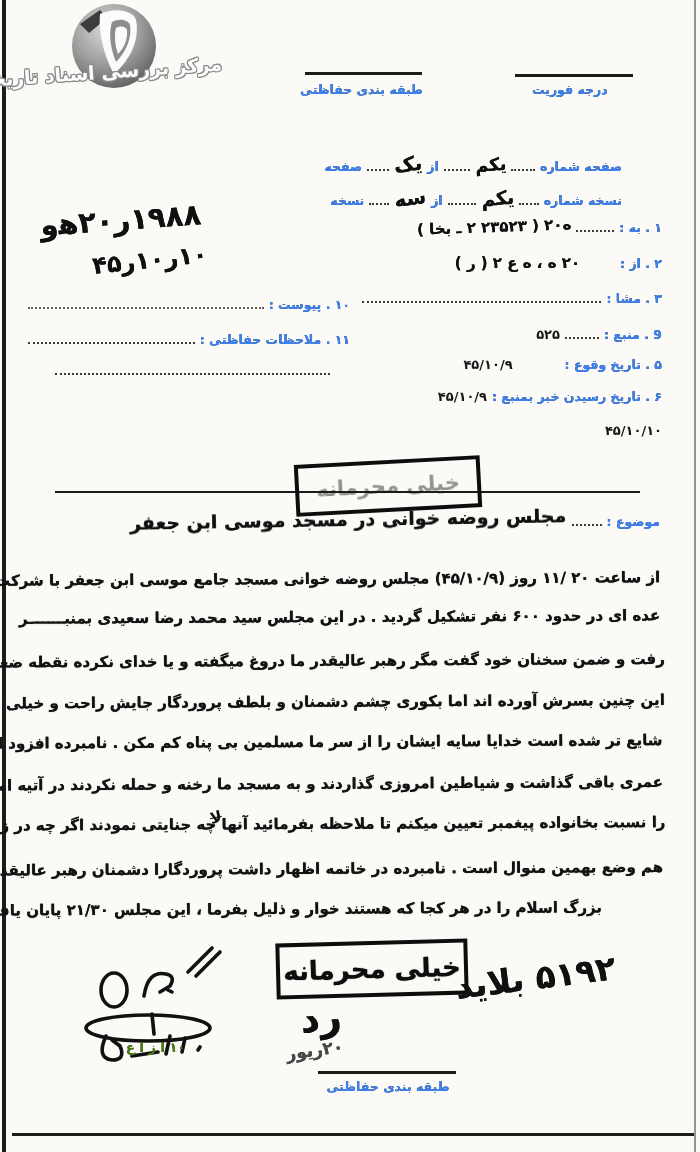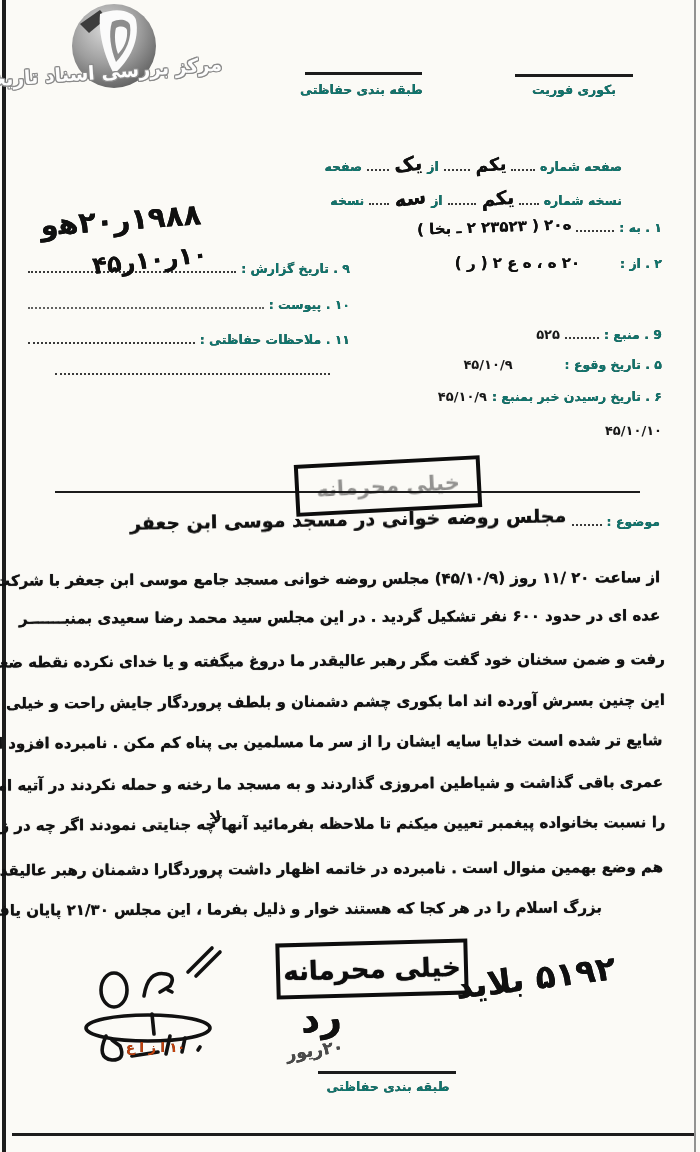--- a/index.html
+++ b/index.html
@@ -1,19 +1,19 @@
 <!DOCTYPE html>
 <html lang="fa"><head>
 <meta charset="utf-8">
 <style>
   html,body{margin:0;padding:0;}
   .page{position:relative;width:700px;height:1152px;background:#fbfaf6;overflow:hidden;
         direction:rtl;font-family:"DejaVu Sans",sans-serif;color:#171717;}
   .abs{position:absolute;}
-  .printed{font-size:12.5px;font-weight:700;color:#0f766e;letter-spacing:0;
+  .printed{font-size:12.5px;font-weight:700;color:#3b82f6;letter-spacing:0;
            text-shadow:0 0 .4px #222;white-space:nowrap;}
   .row{display:flex;align-items:baseline;gap:5px;}
   .dots{flex:1;border-bottom:2px dotted #3a3a3a;height:11px;min-width:18px;}
   .dots.fixed{flex:none;}
   .hw{font-weight:700;color:#101010;text-shadow:0 0 .6px #111;white-space:nowrap;}
   .typedval{font-size:13px;font-weight:700;white-space:nowrap;}
   .rule{background:#1c1c1c;}
   .bline{position:absolute;font-size:15px;font-weight:700;color:#121212;
          text-shadow:0 0 .7px #151515;white-space:nowrap;transform:rotate(-.3deg);}
   .stampbox{position:absolute;border:4px solid #0d0d0d;display:flex;align-items:center;
@@ -47,21 +47,21 @@
       <circle cx="54" cy="44" r="42" fill="url(#g1)"></circle>
       <path d="M20,22 L40,8 L47,16 L29,31 Z" fill="#3c3c3c"></path>
       <path d="M40,12 C58,4 74,10 76,18 C80,38 70,58 54,72 C46,58 38,34 40,12 Z" fill="#fbfbfb"></path>
       <path d="M52,20 C60,16 68,18 70,23 C72,36 66,50 56,60 C51,48 48,32 52,20 Z" fill="#8d8d8d"></path>
       <path d="M56,26 C61,23 66,25 67,28 C68,37 64,46 58,52 C55,44 54,33 56,26 Z" fill="#fbfbfb"></path>
     </svg>
     <div class="abs logo-caption" style="left:-40px;top:58px;width:220px;text-align:center;transform:rotate(-4deg);">مرکز بررسی اسناد تاریخی</div>
   </div>
 
   <div class="abs rule" style="left:515px;top:74px;width:118px;height:3px;"></div>
-  <div class="abs printed" style="left:532px;top:82px;">بکوری فوریت</div>
+  <div class="abs printed" style="left:532px;top:82px;">درجه فوریت</div>
   <div class="abs rule" style="left:305px;top:72px;width:117px;height:3px;"></div>
   <div class="abs printed" style="left:300px;top:82px;">طبقه بندی حفاظتی</div>
 
   <div class="abs row" style="right:78px;top:152px;width:250px;">
     <span class="printed">صفحه شماره</span>
     <span class="dots fixed" style="width:24px;"></span>
     <span class="hw" style="font-size:18px;transform:rotate(-4deg);">یکم</span>
     <span class="dots fixed" style="width:26px;"></span>
     <span class="printed">از</span>
     <span class="hw" style="font-size:20px;transform:rotate(-6deg);">یک</span>
@@ -82,44 +82,44 @@
   <div class="abs row" style="right:38px;top:218px;width:300px;">
     <span class="printed">۱ . به :</span>
     <span class="dots fixed" style="width:38px;"></span>
     <span class="hw" style="font-size:15px;transform:rotate(-2deg);">ه۲۰ ( ۲۳۵۲۳ ۲ ـ بخا )</span>
   </div>
   <div class="abs row" style="right:38px;top:254px;width:300px;">
     <span class="printed">۲ . از :</span>
     <span class="dots fixed" style="width:30px;border-bottom-style:none;"></span>
     <span class="hw" style="font-size:15px;">۲۰ ه ، ه ع ۲ ( ر )</span>
   </div>
+  <div class="abs row" style="right:38px;top:290px;width:300px;">
+    <span class="printed">۳ . مشا :</span>
+    <span class="dots"></span>
+  </div>
   <div class="abs row" style="right:38px;top:326px;width:300px;">
     <span class="printed">9 . منبع :</span>
     <span class="dots fixed" style="width:34px;"></span>
     <span class="typedval" style="letter-spacing:3px;">۵۲۵</span>
   </div>
   <div class="abs row" style="right:38px;top:357px;width:300px;">
     <span class="printed">۵ . تاریخ وقوع :</span>
     <span class="dots fixed" style="width:42px;border-bottom-style:none;"></span>
     <span class="typedval">۴۵/۱۰/۹</span>
   </div>
   <div class="abs row" style="right:38px;top:389px;width:310px;">
     <span class="printed">۶ . تاریخ رسیدن خبر بمنبع :</span>
     <span class="typedval">۴۵/۱۰/۹</span>
   </div>
   <div class="abs row" style="right:38px;top:423px;width:330px;">
     <span class="typedval">۴۵/۱۰/۱۰</span>
   </div>
 
   <div class="abs hw" style="left:40px;top:203px;font-size:29px;transform:rotate(-4deg);">۱۹۸۸ر۲۰ﻫو</div>
 
-  <div class="abs row" style="left:28px;top:260px;width:322px;">
-    <span class="printed">۹ . تاریخ گزارش :</span>
-    <span class="dots"></span>
-  </div>
   <div class="abs hw" style="left:92px;top:246px;font-size:24px;transform:rotate(-6deg);">۱۰ر۱۰ر۴۵</div>
 
   <div class="abs row" style="left:28px;top:296px;width:322px;">
     <span class="printed">۱۰ . پیوست :</span>
     <span class="dots" style="opacity:.8;"></span>
   </div>
   <div class="abs row" style="left:28px;top:331px;width:322px;">
     <span class="printed">۱۱ . ملاحظات حفاظتی :</span>
     <span class="dots"></span>
   </div>
@@ -166,19 +166,19 @@
         <path d="M128,58 l4,2"></path>
         <ellipse cx="108" cy="96" rx="62" ry="13"></ellipse>
         <path d="M112,82 l2,20"></path>
         <path d="M66,104 q-10,22 6,24 q14,0 8,-14 l-8,-6"></path>
         <path d="M92,124 l26,-4"></path>
         <path d="M126,122 l4,-18"></path>
         <path d="M142,120 l3,-14"></path>
         <path d="M158,118 l2,-3"></path>
       </g>
     </svg>
-    <span class="hw" style="position:absolute;left:86px;top:108px;font-size:13px;color:#c2410c;">۱۰ ا ز ا ع</span>
+    <span class="hw" style="position:absolute;left:86px;top:108px;font-size:13px;color:#4d7c0f;">۱۰ ا ز ا ع</span>
   </div>
 
   <div class="abs rule" style="left:318px;top:1071px;width:138px;height:2.5px;"></div>
   <div class="abs printed" style="left:318px;top:1079px;width:140px;text-align:center;">طبقه بندی حفاظتی</div>
 
 </div>
 
 </body></html>

